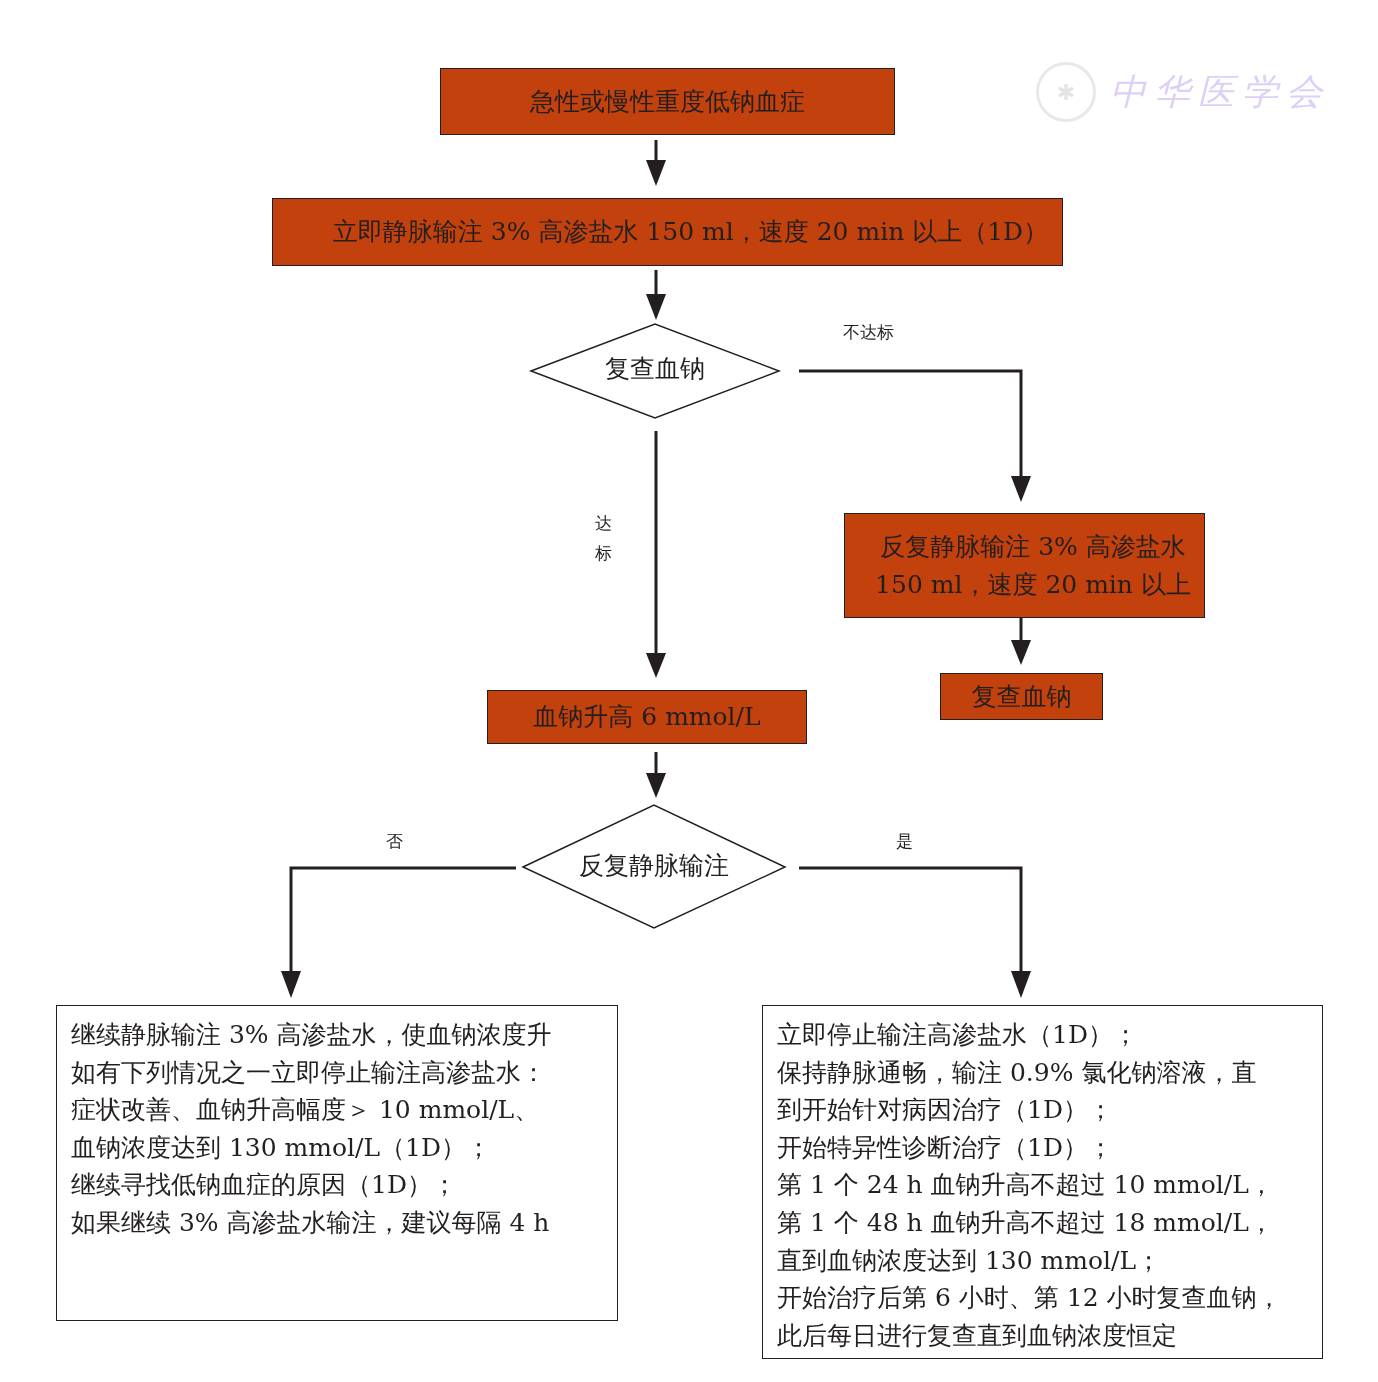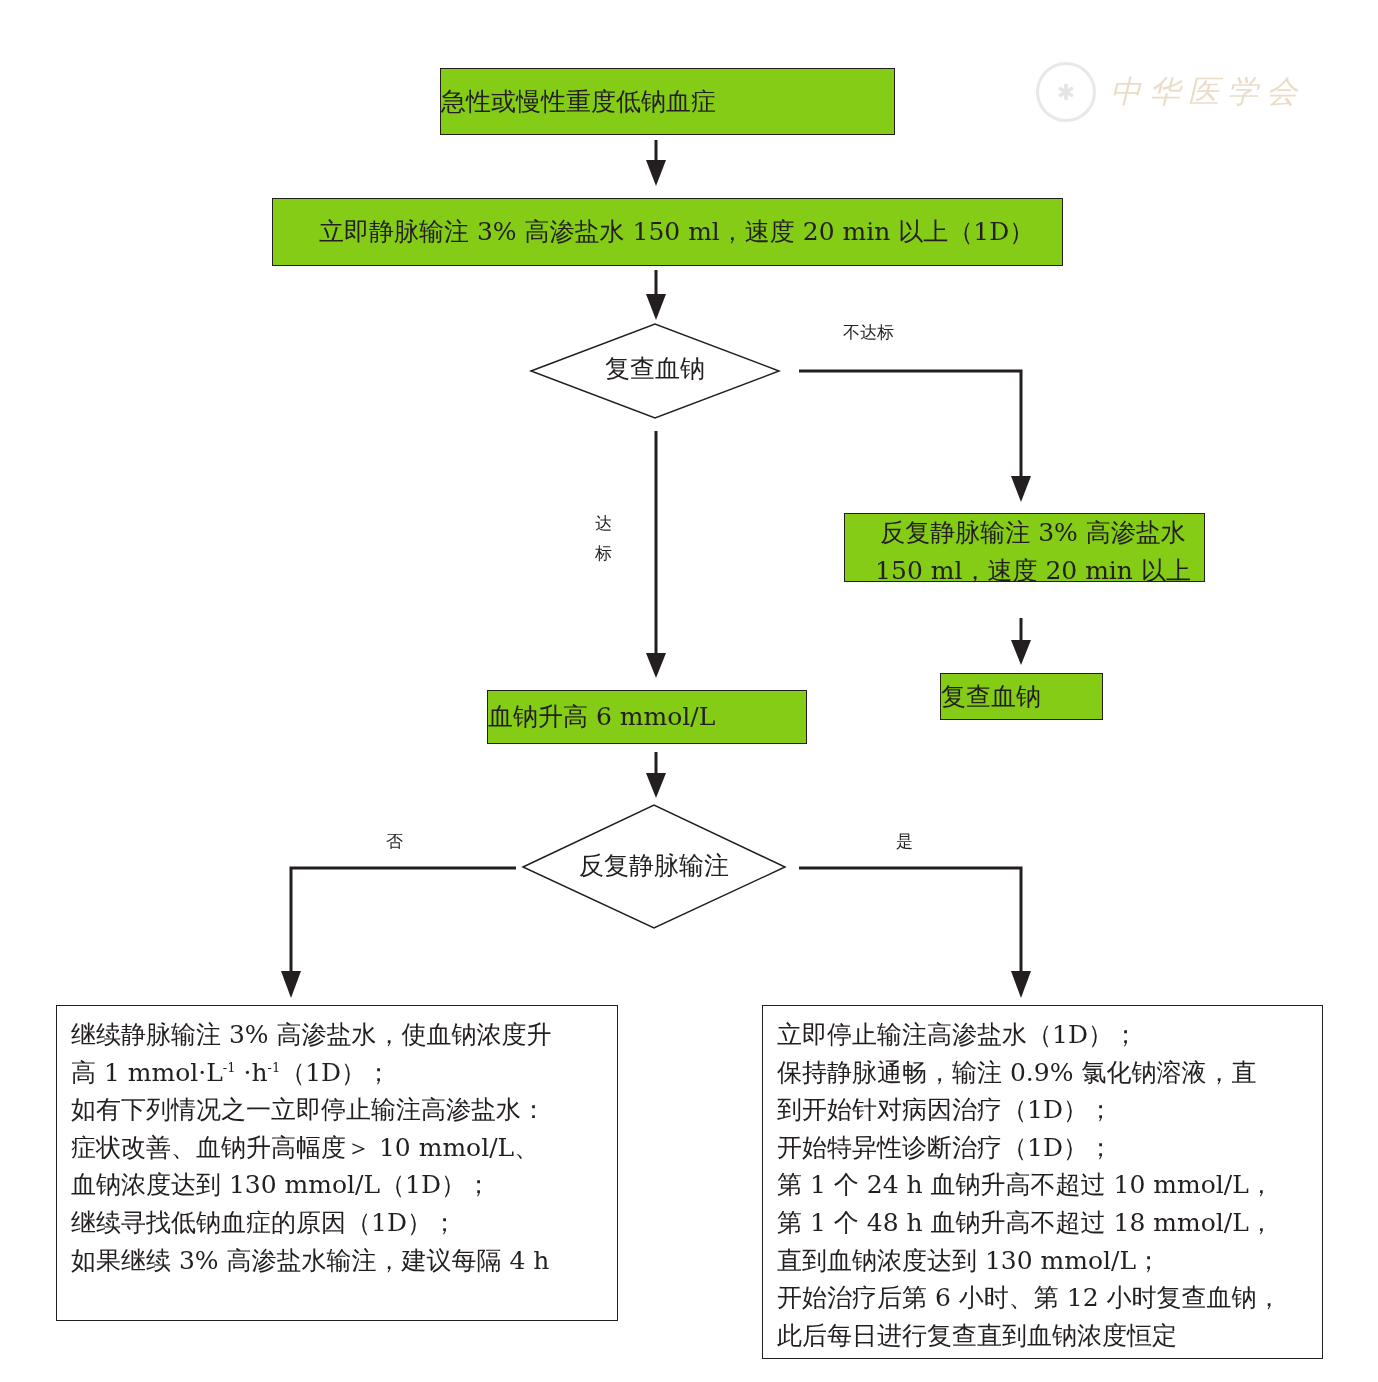--- a/index.html
+++ b/index.html
@@ -1,30 +1,30 @@
 <!DOCTYPE html>
 <html><head>
 <meta charset="utf-8">
 <style>
   html, body { margin: 0; padding: 0; background: #ffffff; }
   body { width: 1378px; height: 1382px; position: relative; overflow: hidden;
          font-family: "DejaVu Serif", "Liberation Serif", serif; color: #231f20; }
   svg.wires { position: absolute; left: 0; top: 0; width: 1378px; height: 1382px; }
-  .box { position: absolute; box-sizing: border-box; border: 1.5px solid #231f20; background: #84cc16;
-         display: flex; align-items: center; text-align: center;
+  .box { position: absolute; box-sizing: border-box; border: 1.5px solid #231f20; background: #c2410c;
+         display: flex; align-items: center; justify-content: center; text-align: center;
          font-size: 25px; line-height: 36px; }
   .label { position: absolute; font-size: 17px; line-height: 30px; }
   .dtext { position: absolute; font-size: 25px; line-height: 30px; text-align: center; }
   .multi { position: absolute; box-sizing: border-box; border: 1.5px solid #231f20; background: #fff;
            font-size: 25px; line-height: 37.6px; padding: 10px 0 0 14px; text-align: left; margin-left: 10px; }
   .multi div { white-space: nowrap; }
   .watermark { position: absolute; left: 1036px; top: 62px; display: flex; align-items: center; gap: 14px; opacity: 0.22; }
   .seal { width: 60px; height: 60px; border: 3px solid #9a9a9a; border-radius: 50%; box-sizing: border-box;
           display: flex; align-items: center; justify-content: center; color: #888; font-size: 22px; }
-  .wm-text { font-size: 31px; color: #a16207; font-style: italic; letter-spacing: 8px; font-family: Liberation Serif, serif; }
+  .wm-text { font-size: 36px; color: #6d28d9; font-style: italic; letter-spacing: 8px; font-family: Liberation Serif, serif; }
   sup { font-size: 13px; vertical-align: super; line-height: 0; }
 </style>
 </head>
 <body>
 
 <svg class="wires" xmlns="http://www.w3.org/2000/svg">
   <defs>
     <marker id="arr" markerWidth="10" markerHeight="14" refX="5" refY="14" orient="auto" markerUnits="userSpaceOnUse"></marker>
   </defs>
 
@@ -74,41 +74,40 @@
 
 <div class="dtext" style="left:580px; top:354px; width:150px;">复查血钠</div>
 
 <div class="label" style="left:843px; top:317px;">不达标</div>
 
 <div class="label" style="left:595px; top:508px; width:28px; line-height:30px;">
   <div>达</div>
   <div>标</div>
 </div>
 
-<div class="box" style="left:844px; top:513px; width:361px; height:69px; flex-direction:column; line-height:38px;padding-left:17px;">
+<div class="box" style="left:844px; top:513px; width:361px; height:105px; flex-direction:column; line-height:38px;padding-left:17px;">
   <div>反复静脉输注 3% 高渗盐水</div>
   <div>150 ml，速度 20 min 以上</div>
 </div>
 
 <div class="box" style="left:940px; top:673px; width:163px; height:47px;">
   <span>复查血钠</span>
 </div>
 
 <div class="box" style="left:487px; top:690px; width:320px; height:54px;">
   <span>血钠升高 6 mmol/L</span>
 </div>
 
 <div class="label" style="left:386px; top:826px;">否</div>
 <div class="label" style="left:896px; top:826px;">是</div>
 
 <div class="dtext" style="left:554px; top:851px; width:200px;">反复静脉输注</div>
 
 <div class="multi" style="left:46px; top:1005px; width:562px; height:316px;">
   <div>继续静脉输注 3% 高渗盐水，使血钠浓度升</div>
-  <div><span>高 1 mmol·L</span><sup>-1</sup><span> ·h</span><sup>-1</sup><span>（1D）；</span></div>
   <div>如有下列情况之一立即停止输注高渗盐水：</div>
   <div>症状改善、血钠升高幅度＞ 10 mmol/L、</div>
   <div>血钠浓度达到 130 mmol/L（1D）；</div>
   <div>继续寻找低钠血症的原因（1D）；</div>
   <div>如果继续 3% 高渗盐水输注，建议每隔 4 h</div>
 </div>
 
 <div class="multi" style="left:752px; top:1005px; width:561px; height:354px;">
   <div>立即停止输注高渗盐水（1D）；</div>
   <div>保持静脉通畅，输注 0.9% 氯化钠溶液，直</div>

